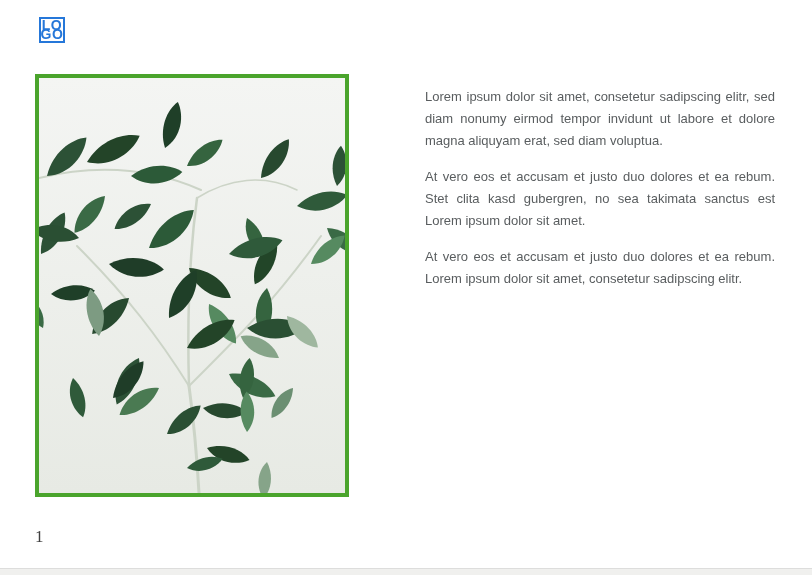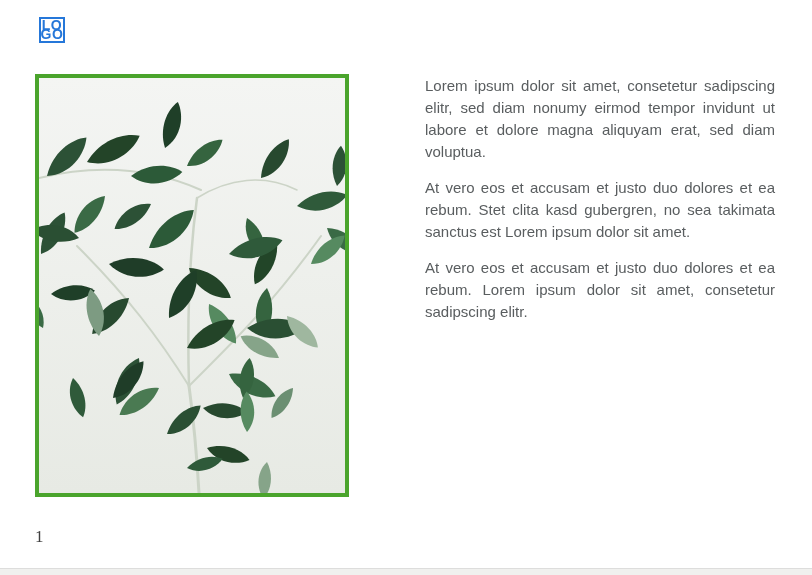--- a/index.html
+++ b/index.html
@@ -53,25 +53,25 @@
     font-family: "Liberation Serif", "DejaVu Serif", serif;
     font-weight: 500;
     font-size: 27px;
     line-height: 32px;
     color: #3a4049;
     text-align: center;
     margin: 0 0 19px 0;
     letter-spacing: 0.2px;
   }
   .content p {
-    font-size: 15px;
+    font-size: 13px;
     line-height: 22px;
     color: #595d5f;
     text-align: justify;
-    margin: 1px 0 14px 0;
+    margin: 12px 0 14px 0;
   }
 
   
   .page-number {
     position: absolute;
     left: 35px; top: 527px;
     font-family: "Liberation Serif", "DejaVu Serif", serif;
     font-size: 17px;
     color: #3f3f3f;
   }

